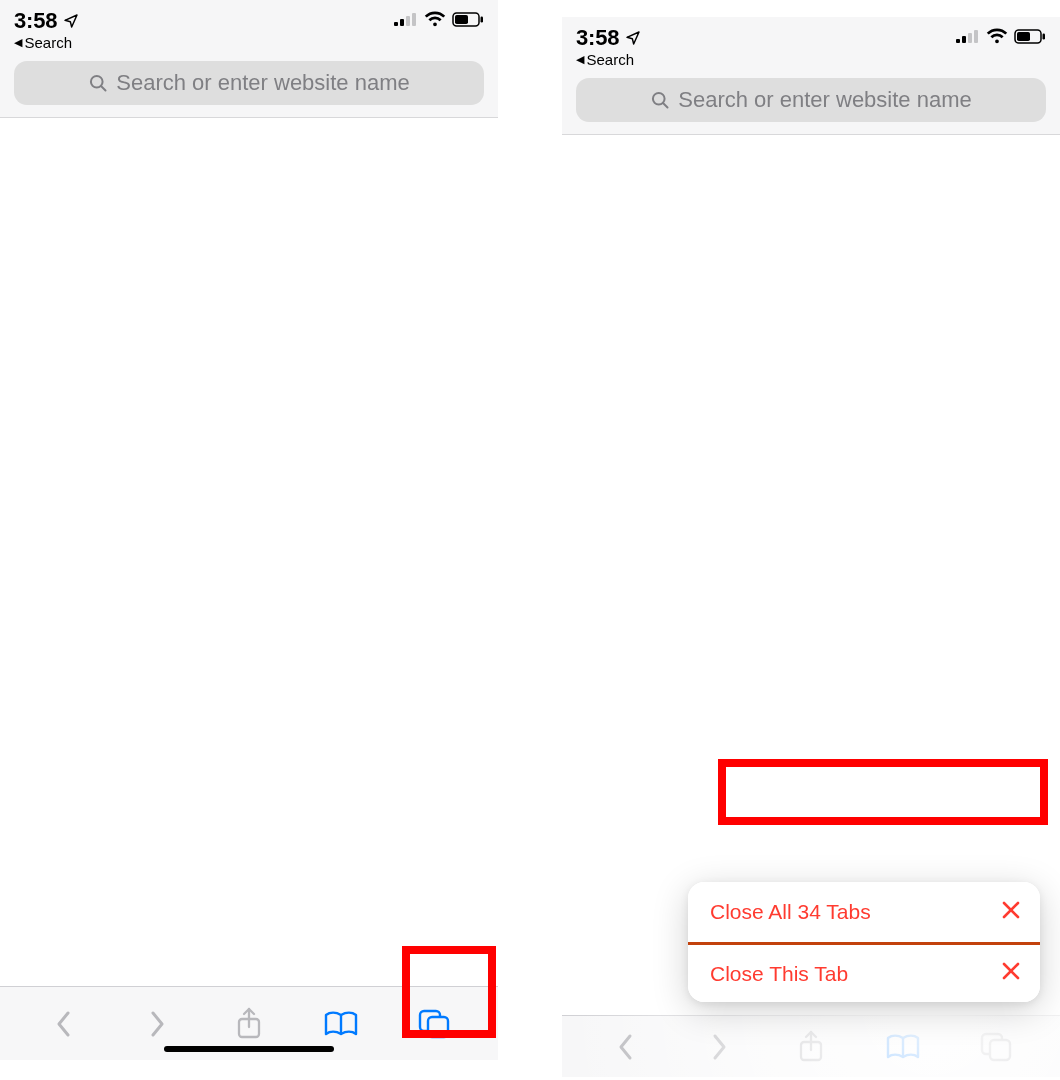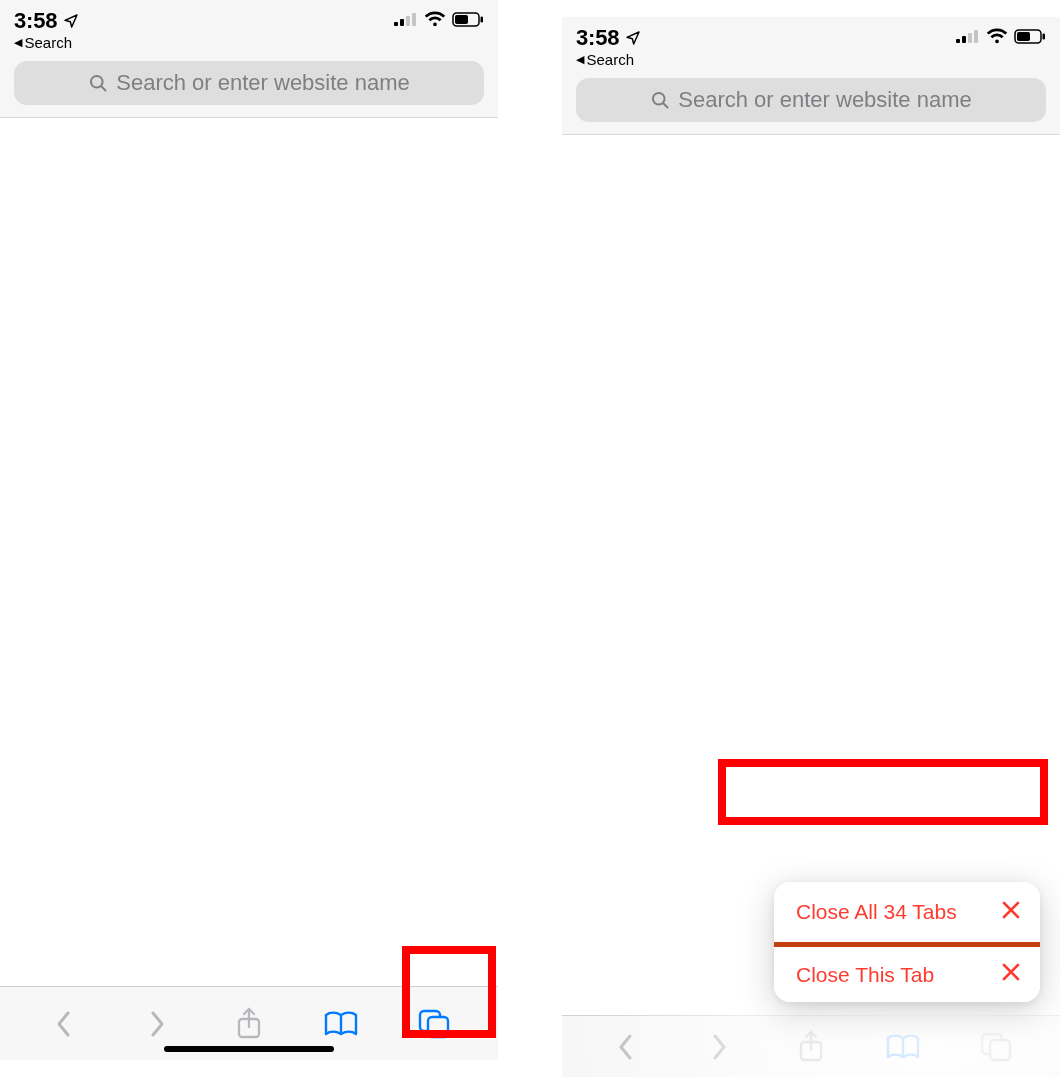--- a/index.html
+++ b/index.html
@@ -127,37 +127,37 @@
     border: 8px solid #ff0000;
     pointer-events: none;
     z-index: 30;
   }
 
   
   .popover {
     position: absolute;
     right: 20px;
     bottom: 75px;
-    width: 266px;
+    width: 352px;
     background: #ffffff;
     border-radius: 16px;
     box-shadow: 0 8px 36px rgba(0,0,0,0.18), 0 2px 8px rgba(0,0,0,0.08);
     overflow: hidden;
     z-index: 20;
   }
   .popover .row {
     height: 60px;
     padding: 0 18px 0 22px;
     display: flex;
     align-items: center;
     justify-content: space-between;
     font-size: 21px;
     font-weight: 400;
     color: #222;
-    border-top: 5px solid #c2410c;
+    border-top: 3px solid #c2410c;
     background: #fff;
   }
   .popover .row:first-child { border-top: none; }
   .popover .row.destructive { color: #ff3b30; }
   .popover .row.destructive svg { color: #ff3b30; }
   .pop-backdrop {
     position: absolute;
     right: -40px;
     bottom: -40px;
     width: 560px;

